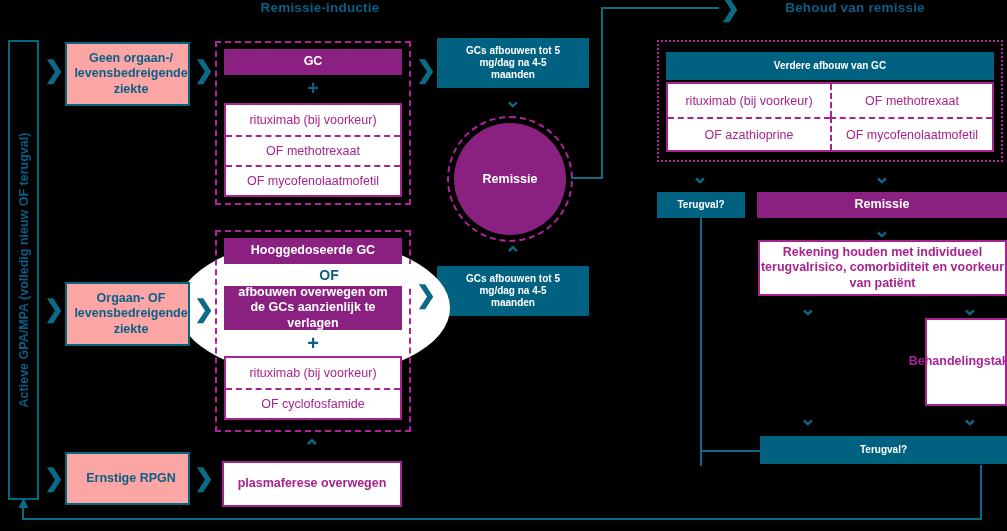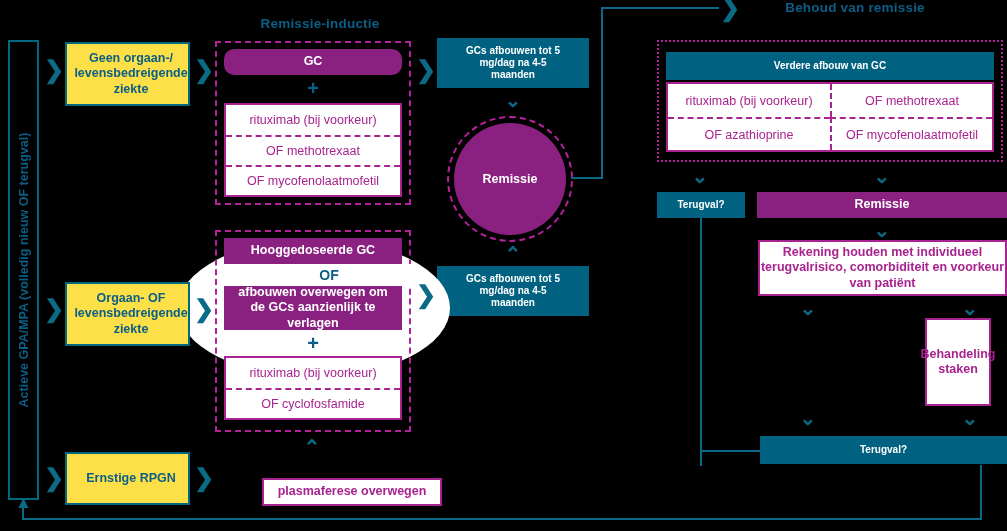--- a/index.html
+++ b/index.html
@@ -15,21 +15,21 @@
   .colhead{
     color:#0b5e86;font-weight:bold;font-size:13.5px;letter-spacing:.2px;
     text-align:center;white-space:nowrap;
   }
 
   
   .box{
     box-sizing:border-box;display:flex;align-items:center;justify-content:center;
     text-align:center;line-height:1.22;
   }
-  .box-teal-outline{background:#fde047;border:2px solid #00687f;color:#0b5e86;font-weight:bold;font-size:12.5px;padding-left:7px;}
+  .box-teal-outline{background:#fca5a5;border:2px solid #00687f;color:#0b5e86;font-weight:bold;font-size:12.5px;padding-left:7px;}
   .box-teal-fill{background:#006280;color:#ffffff;font-weight:bold;font-size:10px;}
   .box-purple-fill{background:#8a2180;color:#ffffff;font-weight:bold;font-size:12.5px;}
   .box-purple-outline{background:#ffffff;border:2px solid #a8238f;color:#a8238f;font-weight:bold;font-size:12.5px;}
 
   .dashed-group{border:2px dashed #b5219c;background:transparent;}
   .dotted-group{border:2px dotted #b5219c;background:transparent;}
 
   
   .plus{color:#0b5e86;font-weight:bold;font-size:20px;text-align:center;}
   .of-word{color:#0b5e86;font-weight:bold;font-size:14px;text-align:center;}
@@ -72,21 +72,21 @@
   
   #white-highlight{
     background:#ffffff;border-radius:50%;
   }
 </style>
 </head>
 <body>
 
 <div id="stage">
 
-  <div class="abs colhead" style="left:200px;top:16px;width:240px;">Remissie-inductie</div>
+  <div class="abs colhead" style="left:200px;top:0px;width:240px;">Remissie-inductie</div>
   <div class="abs colhead" style="left:730px;top:0px;width:250px;">Behoud van remissie</div>
 
   <div class="abs" id="left-banner" style="left:8px;top:40px;width:31px;height:460px;">
     <span id="left-banner-text">Actieve GPA/MPA (volledig nieuw OF terugval)</span>
   </div>
 
   <div class="abs ln" style="left:22px;top:518px;width:960px;height:2px;"></div>
   <div class="abs ln" style="left:980px;top:465px;width:2px;height:55px;"></div>
   <div class="abs ln" style="left:22px;top:503px;width:2px;height:17px;"></div>
   <div class="abs chev" style="left:15px;top:494px;font-size:17px;transform:rotate(0deg);">▲</div>
@@ -96,21 +96,21 @@
   <div class="abs box box-teal-outline" style="left:65px;top:42px;width:125px;height:64px;flex-direction:column;">
     <span>Geen orgaan-/</span>
     <span>levensbedreigende</span>
     <span>ziekte</span>
   </div>
 
   <div class="abs chev chev-r" style="left:194px;top:58px;width:18px;text-align:center;">❯</div>
 
   <div class="abs dashed-group" style="left:215px;top:41px;width:196px;height:164px;"></div>
 
-  <div class="abs box box-purple-fill" style="left:224px;top:49px;width:178px;height:26px;border-radius:10px;">GC</div>
+  <div class="abs box box-purple-fill" style="left:224px;top:49px;width:178px;height:26px;">GC</div>
 
   <div class="abs plus" style="left:224px;top:77px;width:178px;">+</div>
 
   <div class="abs" style="left:224px;top:103px;width:178px;height:94px;background:#ffffff;border:2px solid #a8238f;">
     <div class="optcell" style="height:30px;">rituximab (bij voorkeur)</div>
     <div class="optcell dash-sep" style="height:30px;">OF methotrexaat</div>
     <div class="optcell dash-sep" style="height:30px;">OF mycofenolaatmofetil</div>
   </div>
 
   <div class="abs chev chev-r" style="left:416px;top:58px;width:18px;text-align:center;">❯</div>
@@ -178,21 +178,21 @@
   <div class="abs chev chev-r" style="left:416px;top:283px;width:18px;text-align:center;">❯</div>
 
   <div class="abs chev chev-r" style="left:44px;top:466px;width:18px;text-align:center;">❯</div>
 
   <div class="abs box box-teal-outline" style="left:65px;top:452px;width:125px;height:53px;">Ernstige RPGN</div>
 
   <div class="abs chev chev-r" style="left:194px;top:466px;width:18px;text-align:center;">❯</div>
 
   <div class="abs chev chev-d" style="left:302px;top:437px;width:20px;text-align:center;">⌃</div>
 
-  <div class="abs box box-purple-outline" style="left:222px;top:478px;width:180px;height:28px;margin-left:40px;">plasmaferese overwegen</div>
+  <div class="abs box box-purple-outline" style="left:222px;top:461px;width:180px;height:46px;">plasmaferese overwegen</div>
 
   <div class="abs dotted-group" style="left:657px;top:40px;width:346px;height:122px;"></div>
 
   <div class="abs box box-teal-fill" style="left:666px;top:52px;width:328px;height:28px;">Verdere afbouw van GC</div>
 
   <div class="abs" style="left:666px;top:82px;width:328px;height:70px;background:#ffffff;border:2px solid #a8238f;display:flex;flex-wrap:wrap;">
     <div class="optcell" style="width:50%;height:33px;">rituximab (bij voorkeur)</div>
     <div class="optcell dash-sep-v" style="width:50%;height:33px;">OF methotrexaat</div>
     <div class="optcell dash-sep" style="width:50%;height:33px;">OF azathioprine</div>
     <div class="optcell dash-sep dash-sep-v" style="width:50%;height:33px;">OF mycofenolaatmofetil</div>
@@ -213,21 +213,21 @@
   <div class="abs box box-purple-outline" style="left:758px;top:240px;width:249px;height:56px;flex-direction:column;">
     <span>Rekening houden met individueel</span>
     <span>terugvalrisico, comorbiditeit en voorkeur</span>
     <span>van patiënt</span>
   </div>
 
   <div class="abs chev chev-d" style="left:798px;top:298px;width:20px;text-align:center;">⌄</div>
   <div class="abs chev chev-d" style="left:960px;top:298px;width:20px;text-align:center;">⌄</div>
 
 
-  <div class="abs box box-purple-outline" style="left:925px;top:318px;width:66px;height:88px;flex-direction:column;">
+  <div class="abs box box-purple-outline" style="left:925px;top:318px;width:82px;height:88px;">
     <span>Behandeling</span>
     <span>staken</span>
   </div>
 
   <div class="abs chev chev-d" style="left:798px;top:408px;width:20px;text-align:center;">⌄</div>
   <div class="abs chev chev-d" style="left:960px;top:408px;width:20px;text-align:center;">⌄</div>
 
   <div class="abs box box-teal-fill" style="left:760px;top:436px;width:247px;height:28px;">Terugval?</div>
 
 </div>

